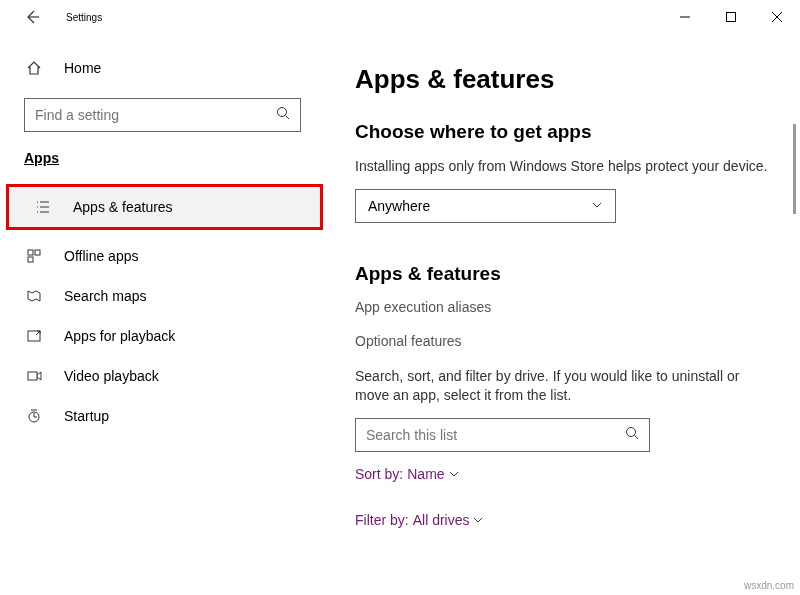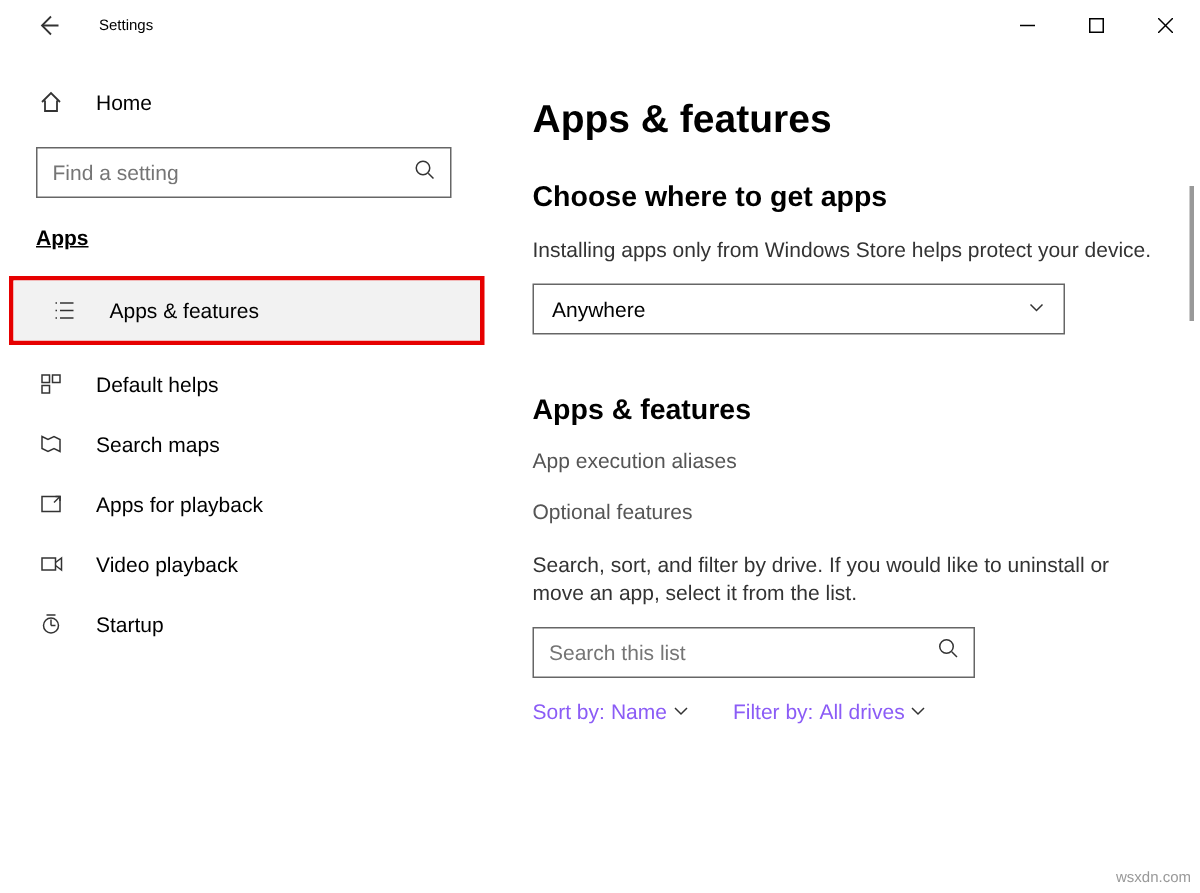--- a/index.html
+++ b/index.html
@@ -27,28 +27,28 @@
     .nav-item { display: flex; align-items: center; padding: 12px 24px; cursor: pointer; font-size: 14px; position: relative; }
     .nav-item.active { background: #f2f2f2; }
     .highlight-box { border: 3px solid #e60000; margin: 0 2px 6px 6px; }
     .highlight-box .nav-item { background: #f2f2f2; }
     
     .main { flex: 1; padding: 30px 30px 0 30px; overflow: hidden; position: relative; }
     .page-title { font-size: 26px; font-weight: 600; margin-bottom: 26px; }
     .section-title { font-size: 19px; font-weight: 600; margin-bottom: 14px; }
     .section-desc { font-size: 14px; color: #333; margin-bottom: 12px; line-height: 1.4; }
     
-    .dropdown { border: 1px solid #666; height: 34px; width: 355px; display: flex; align-items: center; justify-content: space-between; padding: 1px 12px; cursor: pointer; font-size: 14px; margin-bottom: 40px; }
+    .dropdown { border: 1px solid #666; height: 34px; width: 261px; display: flex; align-items: center; justify-content: space-between; padding: 1px 12px; cursor: pointer; font-size: 14px; margin-bottom: 40px; }
     
     .link-row { font-size: 14px; color: #555; margin-bottom: 18px; cursor: pointer; }
     
     .filter-box { border: 1px solid #666; height: 34px; width: 295px; display: flex; align-items: center; padding: 0 10px; margin-bottom: 14px; justify-content: space-between; }
     .filter-input { flex: 1; border: none; outline: none; font-size: 14px; }
     
-    .sort-row { display: flex; gap: 30px; font-size: 14px; color: #8b5cf6; margin-bottom: 35px; }
+    .sort-row { display: flex; gap: 30px; font-size: 14px; color: #701a75; margin-bottom: 35px; flex-direction: column; }
     .sort-item { display: flex; align-items: center; gap: 4px; }
     .sort-val { cursor: pointer; display: flex; align-items: center; gap: 4px; }
     
     .app-row { display: flex; align-items: center; gap: 14px; }
     .app-icon { width: 40px; height: 40px; background: #333; display: flex; align-items: center; justify-content: center; color: #fff; }
     .app-name { font-size: 14px; }
     .app-size { position: absolute; right: 30px; font-size: 13px; color: #333; }
     
     .scroll-indicator { position: absolute; right: 4px; top: 90px; width: 3px; height: 90px; background: #999; }
     .watermark { position: absolute; right: 6px; bottom: 4px; font-size: 10px; color: #999; }
@@ -122,21 +122,21 @@
     </div>
 
     <div class="nav-item">
       <span class="icon">
           <svg width="16" height="16" viewBox="0 0 16 16">
             <rect x="2" y="2" width="5" height="5" stroke="#333" fill="none"></rect>
             <rect x="9" y="2" width="5" height="5" stroke="#333" fill="none"></rect>
             <rect x="2" y="9" width="5" height="5" stroke="#333" fill="none"></rect>
           </svg>
         </span>
-      <span>Default helps</span>
+      <span>Offline apps</span>
     </div>
 
     <div class="nav-item">
       <span class="icon">
           <svg width="16" height="16" viewBox="0 0 16 16">
             <path d="M2 3 L6 5 L10 3 L14 5 V13 L10 11 L6 13 L2 11 Z" stroke="#333" fill="none"></path>
           </svg>
         </span>
       <span>Search maps</span>
     </div>

